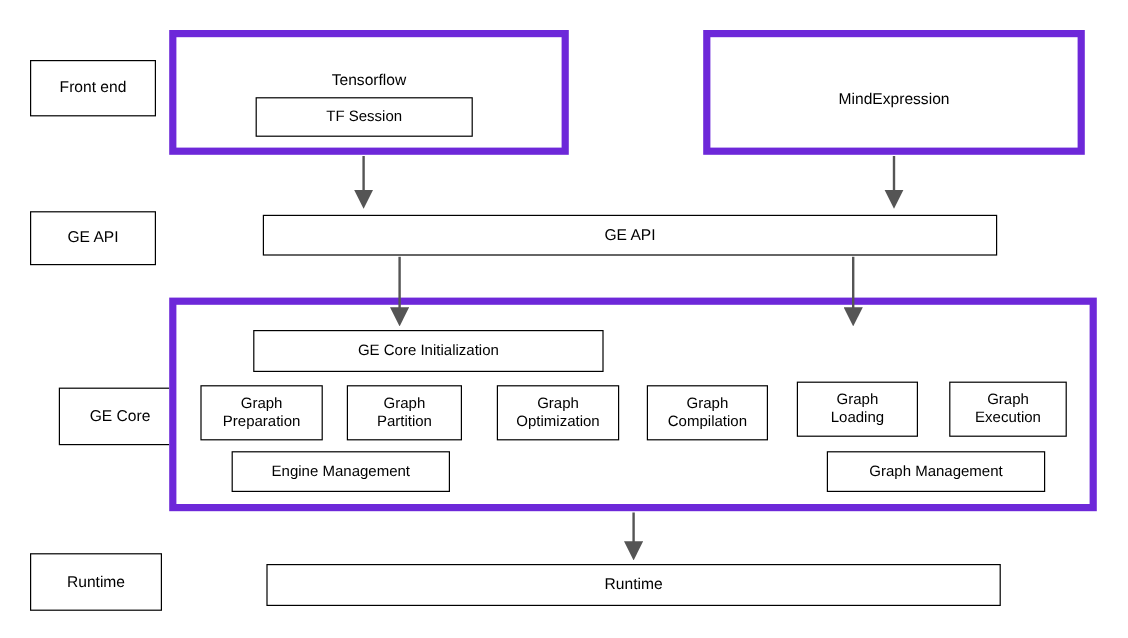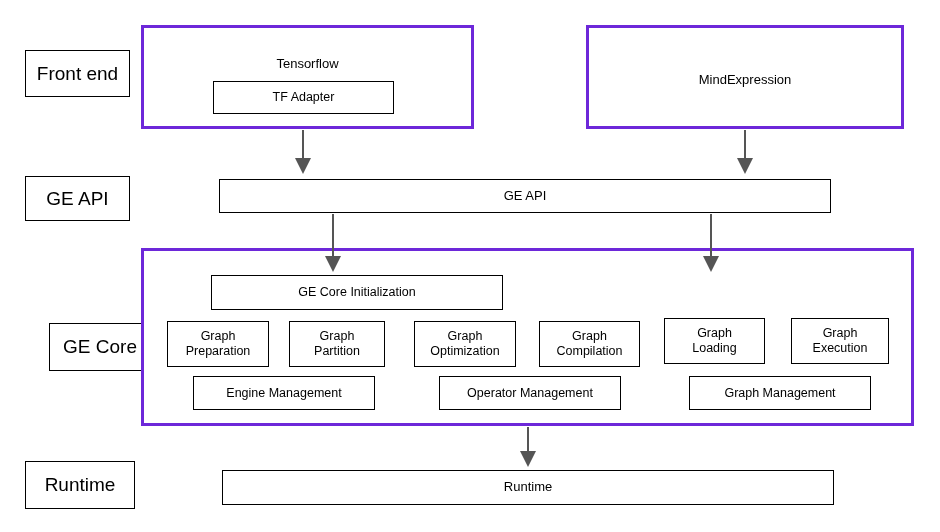--- a/index.html
+++ b/index.html
@@ -22,24 +22,24 @@
     border: 1px solid #000000;
     display: flex;
     align-items: center;
     justify-content: center;
     text-align: center;
     color: #000000;
     line-height: 1.15;
   }
   .label-box {
     border: 1px solid #000000;
-    font-size: 19px;
+    font-size: 13px;
   }
   .group-box {
-    border: 3px solid #6d28d9;
+    border: 6px solid #6d28d9;
     align-items: flex-start;
     justify-content: center;
   }
   .group-title {
     position: absolute;
     top: 0;
     left: 0;
     right: 0;
     text-align: center;
     font-size: 13px;
@@ -88,21 +88,21 @@
   </div>
 
   <div class="box label-box" style="left:25px; top:461px; width:110px; height:48px;">
     <span>Runtime</span>
   </div>
 
   <div class="box group-box" style="left:141px; top:25px; width:333px; height:104px;">
     <span class="group-title" style="top:29px;">Tensorflow</span>
   </div>
   <div class="inner-box" style="left:213px; top:81px; width:181px; height:33px;">
-    <span>TF Adapter</span>
+    <span>TF Session</span>
   </div>
 
   <div class="box group-box" style="left:586px; top:25px; width:318px; height:104px;text-decoration:underline;">
     <span class="group-title" style="top:45px;">MindExpression</span>
   </div>
 
   <div class="box wide-bar" style="left:219px; top:179px; width:612px; height:34px;">
     <span>GE API</span>
   </div>
 
@@ -133,23 +133,20 @@
 Loading</span>
   </div>
   <div class="inner-box" style="left:791px; top:318px; width:98px; height:46px; white-space:pre-line;">
     <span>Graph
 Execution</span>
   </div>
 
   <div class="inner-box" style="left:193px; top:376px; width:182px; height:34px;">
     <span>Engine Management</span>
   </div>
-  <div class="inner-box" style="left:439px; top:376px; width:182px; height:34px;">
-    <span>Operator Management</span>
-  </div>
   <div class="inner-box" style="left:689px; top:376px; width:182px; height:34px;">
     <span>Graph Management</span>
   </div>
 
   <div class="box wide-bar" style="left:222px; top:470px; width:612px; height:35px;">
     <span>Runtime</span>
   </div>
 
   <svg class="arrows" viewBox="0 0 940 532">
     <defs>

